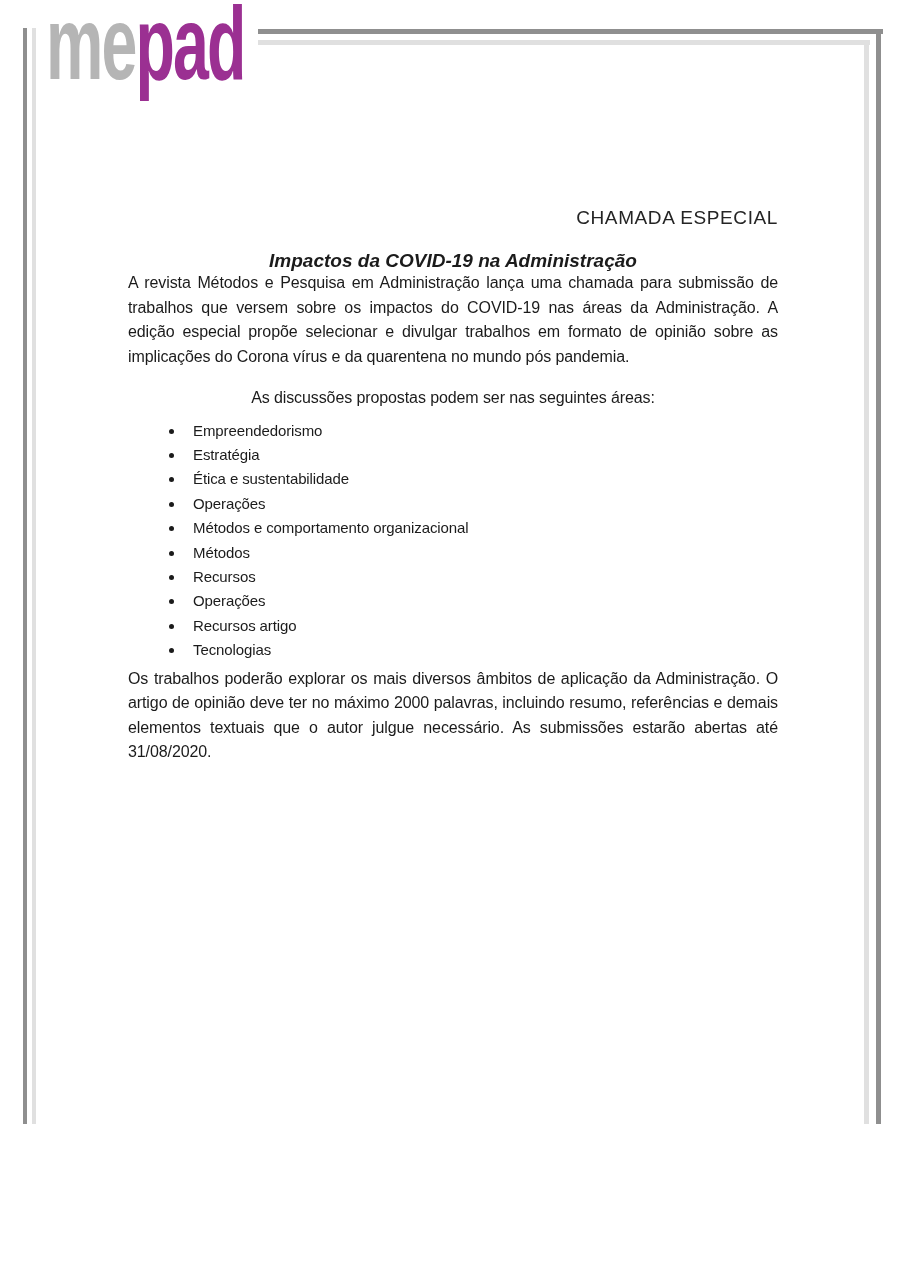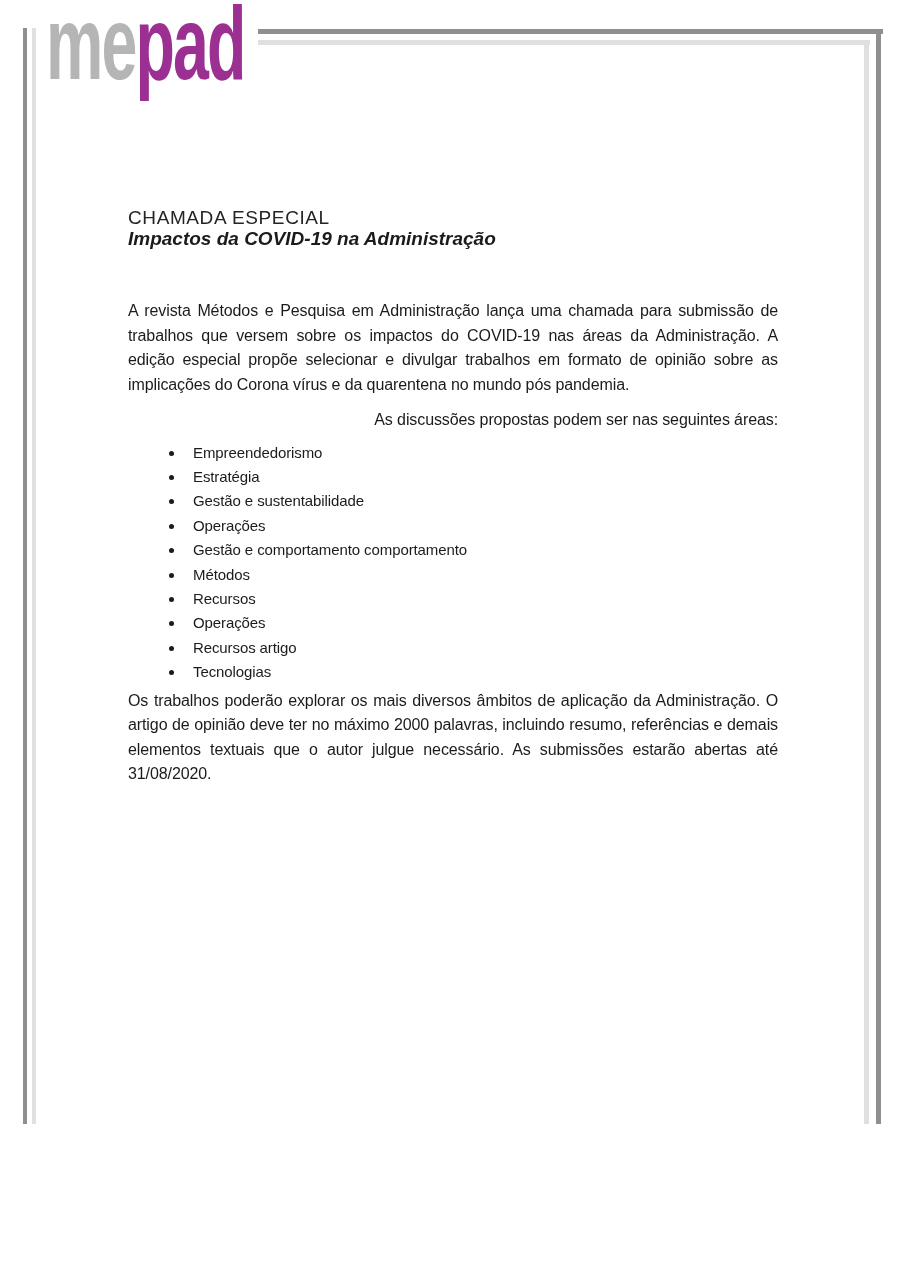--- a/index.html
+++ b/index.html
@@ -43,42 +43,44 @@
   .mepad-logo .purple { color: #9b3092; }
 
   
   .content {
     position: absolute;
     left: 128px; top: 0;
     width: 650px;
   }
   .doc-title {
     margin-top: 207px;
-    text-align: left;
+    text-align: right;
     font-size: 19px;
     line-height: 21px;
     letter-spacing: 0.6px;
     color: #242424;
   }
   .doc-subtitle {
+    margin-top: 22px;
+    text-align: center;
     font-size: 19px;
     line-height: 21px;
     font-weight: bold;
     font-style: italic;
     color: #1b1b1b;
   }
   .para {
     font-size: 16px;
     line-height: 24.5px;
     text-align: justify;
     letter-spacing: -0.1px;
     color: #1b1b1b;
   }
-  .para-1 { margin-top: 50px; }
-  .lead-line { margin-top: 11px; text-align: right; }
+  .para-1 { }
+  .lead-line { margin-top: 17px; text-align: center; }
   ul.areas {
     margin: 8px 0 0 0;
     padding-left: 57px;
     list-style: disc;
   }
   ul.areas li {
     font-size: 15px;
     line-height: 24.4px;
     letter-spacing: -0.1px;
     padding-left: 8px;
@@ -148,23 +150,23 @@
     <div class="doc-title">CHAMADA ESPECIAL</div>
     <div class="doc-subtitle">Impactos da COVID-19 na Administração</div>
 
     <p class="para para-1">A revista Métodos e Pesquisa em Administração lança uma chamada para submissão de trabalhos que versem sobre os impactos do COVID-19 nas áreas da Administração. A edição especial propõe selecionar e divulgar trabalhos em formato de opinião sobre as implicações do Corona vírus e da quarentena no mundo pós pandemia.</p>
 
     <p class="para lead-line">As discussões propostas podem ser nas seguintes áreas:</p>
 
     <ul class="areas">
       <li>Empreendedorismo</li>
       <li>Estratégia</li>
-      <li>Gestão e sustentabilidade</li>
+      <li>Ética e sustentabilidade</li>
       <li>Operações</li>
-      <li>Gestão e comportamento comportamento</li>
+      <li>Métodos e comportamento organizacional</li>
       <li>Métodos</li>
       <li>Recursos</li>
       <li>Operações</li>
       <li>Recursos artigo</li>
       <li>Tecnologias</li>
     </ul>
 
     <p class="para para-2">Os trabalhos poderão explorar os mais diversos âmbitos de aplicação da Administração. O artigo de opinião deve ter no máximo 2000 palavras, incluindo resumo, referências e demais elementos textuais que o autor julgue necessário. As submissões estarão abertas até 31/08/2020.</p>
   </div>
 

